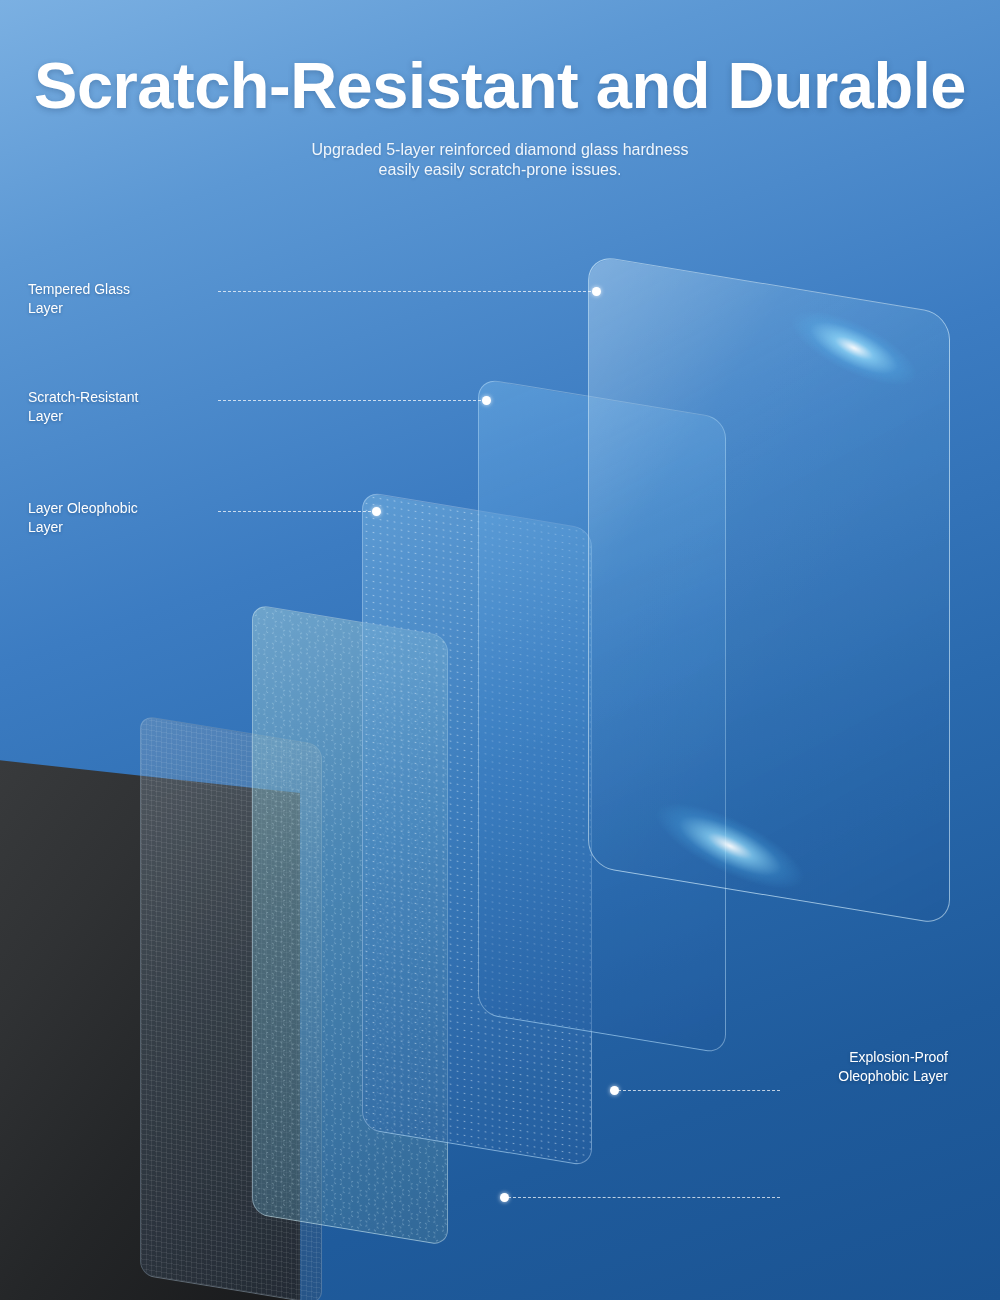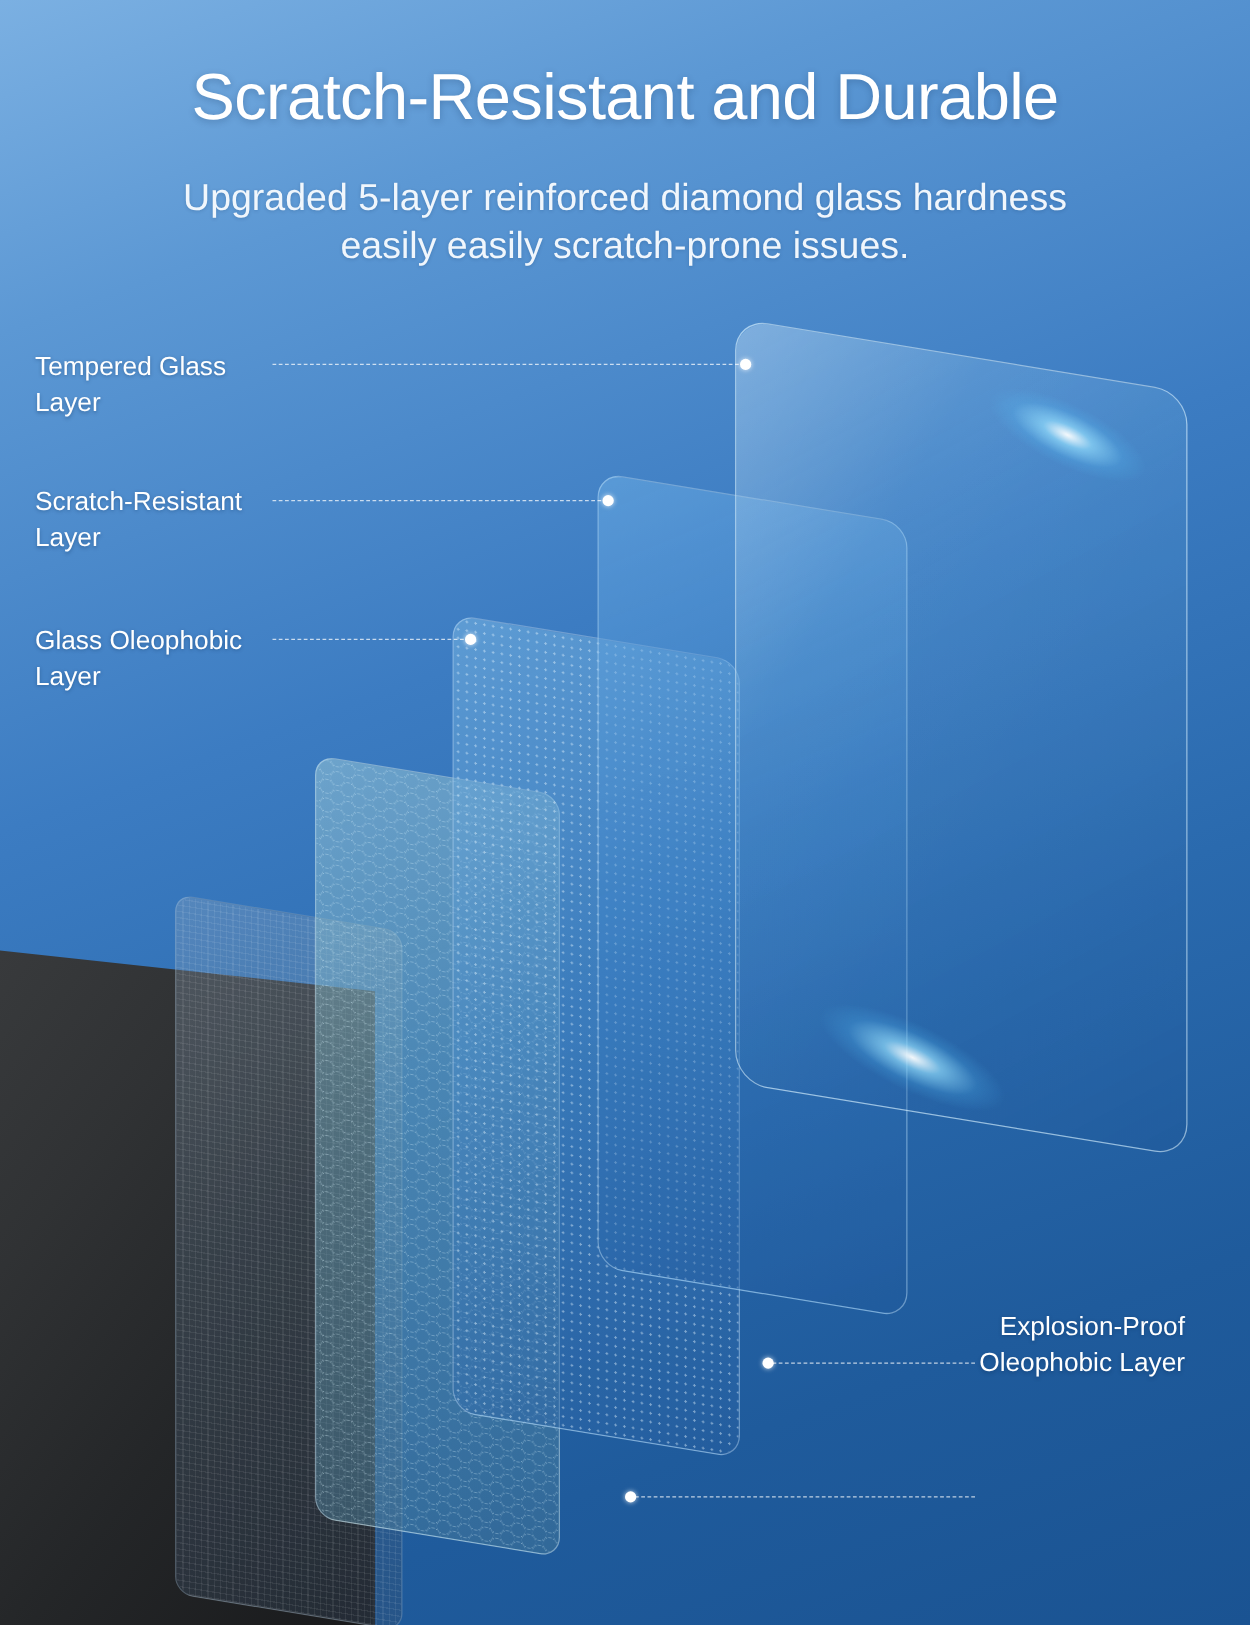--- a/index.html
+++ b/index.html
@@ -12,28 +12,28 @@
     position:relative;
     width:1000px; height:1300px;
     background:linear-gradient(160deg,#7bb0e2 0%,#5c98d4 16%,#3c7cc2 40%,#2a6aae 62%,#1f5b9c 82%,#1a5392 100%);
     overflow:hidden;
   }
 
   
   .title {
     position:absolute; top:48px; left:0; width:1000px;
     text-align:center;
-    font-size:52px; font-weight:normal; color:#ffffff;
+    font-size:65px; font-weight:bold; color:#ffffff;
     letter-spacing:-0.5px;
     text-shadow:0 2px 6px rgba(10,40,80,0.25);
   }
   .subtitle {
     position:absolute; top:140px; left:0; width:1000px;
     text-align:center;
-    font-size:30px; color:#f0f6fc; line-height:1.28;
+    font-size:16px; color:#f0f6fc; line-height:1.28;
     text-shadow:0 1px 3px rgba(10,40,80,0.2);
   }
 
   
   .device {
     position:absolute;
     left:-40px; top:756px;
     width:340px; height:560px;
     background:linear-gradient(125deg,#3a3c3e 0%,#303234 30%,#242628 60%,#17181a 100%);
     transform:skewY(6.2deg);
@@ -138,21 +138,21 @@
     background:radial-gradient(ellipse at center, rgba(255,255,255,0.95) 0%, rgba(150,225,255,0.65) 22%, rgba(90,200,255,0.18) 50%, rgba(90,200,255,0) 72%);
     filter:blur(0.4px);
   }
   .glint-top { left:786px; top:324px; width:136px; height:48px; transform:rotate(26deg); }
   .glint-bottom { left:650px; top:820px; width:160px; height:52px; transform:rotate(26deg); }
 
   
   .callout-label {
     position:absolute;
     color:#ffffff;
-    font-size:21px;
+    font-size:14px;
     line-height:1.38;
     text-shadow:0 1px 3px rgba(10,40,80,0.35);
   }
   .callout-label.right { text-align:right; }
 
   .leader {
     position:absolute;
     height:0;
     border-top:1.4px dashed rgba(255,255,255,0.72);
   }
@@ -208,21 +208,21 @@
   <div class="dot" style="left:592px; top:287px;"></div>
 
   <div class="callout-label" style="left:28px; top:388px; width:200px;">
     <div>Scratch-Resistant</div>
     <div>Layer</div>
   </div>
   <div class="leader" style="left:218px; top:400px; width:268px;"></div>
   <div class="dot" style="left:482px; top:396px;"></div>
 
   <div class="callout-label" style="left:28px; top:499px; width:200px;">
-    <div>Glass Oleophobic</div>
+    <div>Layer Oleophobic</div>
     <div>Layer</div>
   </div>
   <div class="leader" style="left:218px; top:511px; width:158px;"></div>
   <div class="dot" style="left:372px; top:507px;"></div>
 
   <div class="callout-label right" style="right:52px; top:1048px; width:260px;">
     <div>Explosion-Proof</div>
     <div>Oleophobic Layer</div>
   </div>
   <div class="leader" style="left:618px; top:1090px; width:162px;"></div>

